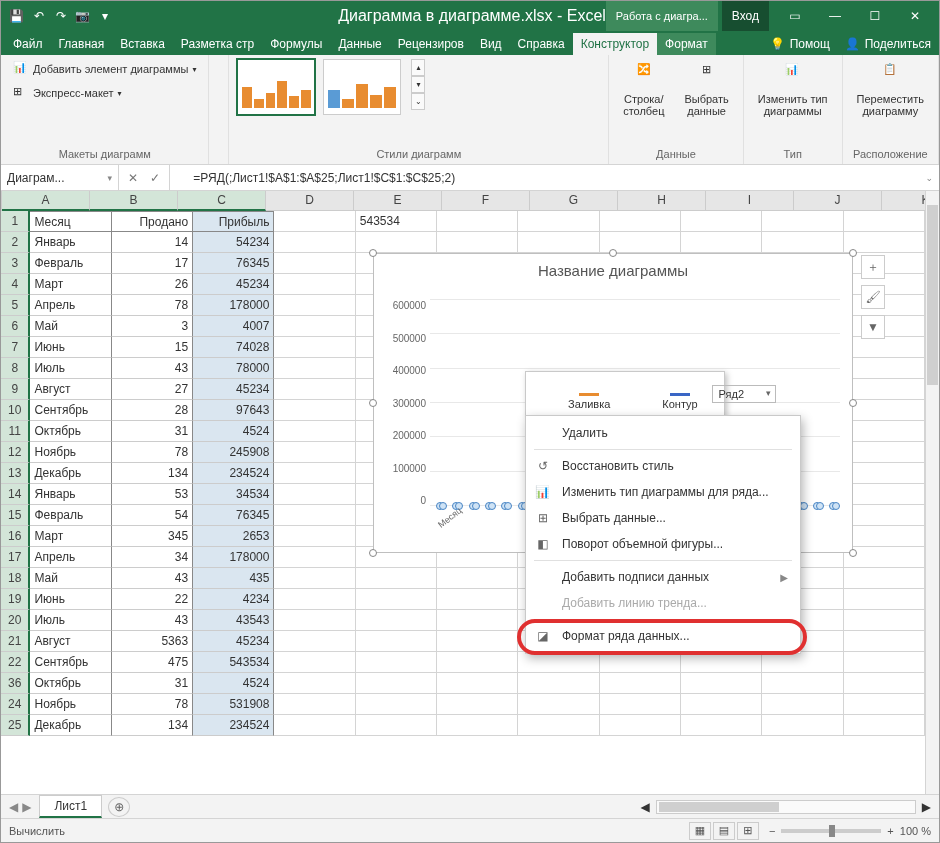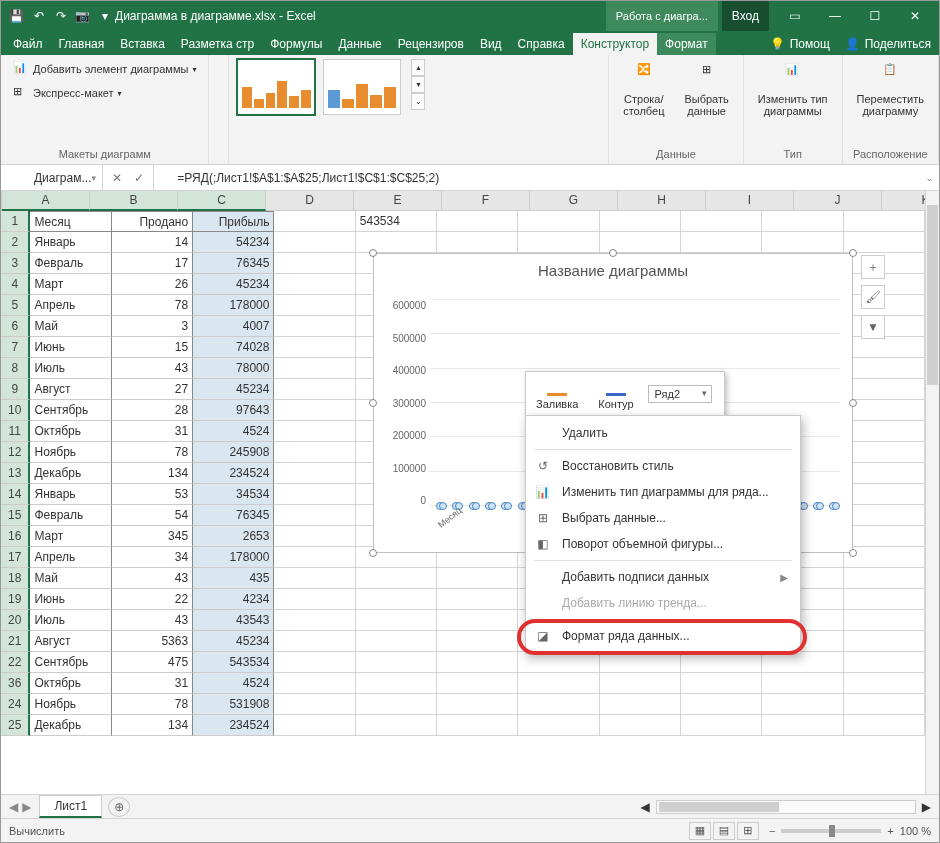--- a/index.html
+++ b/index.html
@@ -1,21 +1,21 @@
 <!DOCTYPE html>
 <html><head>
 <meta charset="utf-8">
 <style>
 * { box-sizing: border-box; margin: 0; padding: 0; font-family: "Segoe UI", Tahoma, sans-serif; }
 body { width: 940px; height: 843px; background: #fff; font-size: 12px; color: #333; overflow: hidden; border: 1px solid #999; position: relative; }
 
 .titlebar { height: 30px; background: #217346; display: flex; align-items: center; color: #fff; padding: 0 6px; }
 .titlebar .qa { display: flex; gap: 2px; }
 .titlebar .qa span { width: 20px; height: 20px; display: inline-flex; align-items: center; justify-content: center; cursor: pointer; }
-.titlebar .title { flex: 1; text-align: left; font-size: 12px; }
+.titlebar .title { flex: 1; text-align: right; font-size: 16px; }
 .titlebar .ctx { background: #3e8a5c; padding: 0 10px; height: 100%; display: flex; align-items: center; font-size: 11px; }
 .titlebar .login { background: #174e30; padding: 0 10px; height: 100%; display: flex; align-items: center; font-size: 12px; margin-left: 4px; }
 .titlebar .right { display: flex; align-items: center; gap: 4px; margin-left: 8px; }
 .titlebar .winbtn { width: 36px; height: 30px; display: flex; align-items: center; justify-content: center; }
 
 .tabs { height: 24px; background: #217346; display: flex; align-items: flex-end; color: #fff; font-size: 12px; padding-left: 4px; }
 .tabs .tab { padding: 4px 8px; cursor: pointer; white-space: nowrap; }
 .tabs .tab.active { background: #f3f3f3; color: #217346; }
 .tabs .tab.ctx { background: #3e8a5c; }
 .tabs .tab.ctx.active { background: #f3f3f3; color: #217346; }
@@ -32,21 +32,21 @@
 .ribbon .rbtn-sm .ricon-sm { width: 16px; height: 16px; }
 .ribbon .styles-gallery { display: flex; gap: 4px; align-items: center; }
 .ribbon .style-thumb { width: 78px; height: 56px; border: 1px solid #ccc; background: #fff; position: relative; cursor: pointer; }
 .ribbon .style-thumb.sel { border: 1px solid #217346; outline: 1px solid #217346; }
 .ribbon .style-thumb .mini { position: absolute; bottom: 6px; left: 4px; right: 4px; height: 30px; display: flex; align-items: flex-end; gap: 2px; }
 .ribbon .style-thumb .mini i { flex: 1; background: #e88c30; }
 .ribbon .gallery-spin { display: flex; flex-direction: column; margin-left: 2px; }
 .ribbon .gallery-spin span { width: 14px; height: 17px; border: 1px solid #ccc; background: #fafafa; font-size: 8px; display: flex; align-items: center; justify-content: center; cursor: pointer; }
 
 .formulabar { height: 26px; border-bottom: 1px solid #d4d4d4; display: flex; align-items: center; background: #fff; }
-.formulabar .namebox { width: 102px; border-right: 1px solid #d4d4d4; padding: 0 6px; display: flex; align-items: center; justify-content: flex-end; height: 100%; }
+.formulabar .namebox { width: 118px; border-right: 1px solid #d4d4d4; padding: 0 6px; display: flex; align-items: center; justify-content: space-between; height: 100%; }
 .formulabar .fbtns { display: flex; align-items: center; gap: 2px; padding: 0 4px; border-right: 1px solid #d4d4d4; height: 100%; }
 .formulabar .fbtns span { width: 20px; text-align: center; cursor: pointer; color: #777; }
 .formulabar .fx { font-style: italic; color: #666; padding: 0 4px; margin-top: 48px; }
 .formulabar .finput { flex: 1; padding: 0 6px; font-size: 12px; }
 
 .grid-area { position: absolute; top: 190px; left: 0; right: 14px; bottom: 48px; overflow: hidden; background: #fff; }
 .colhdrs { display: flex; height: 20px; position: sticky; top: 0; z-index: 1; }
 .rowsel { width: 32px; background: #e6e6e6; border-right: 1px solid #ccc; border-bottom: 1px solid #ccc; }
 .colhdr { width: 88px; text-align: center; background: #e6e6e6; border-right: 1px solid #ccc; border-bottom: 1px solid #ccc; font-size: 12px; line-height: 19px; color: #444; }
 .colhdr.sel { background: #d3e5d8; border-bottom: 2px solid #217346; }
@@ -76,21 +76,21 @@
 .chart .bar1 { width: 5px; background: #5a9bd5; }
 .chart .bar2 { width: 5px; background: #e88c30; position: relative; }
 .chart .bar2::before,.chart .bar2::after { content:""; position:absolute; width:6px; height:6px; border:1px solid #4a86c5; background:#cfe3f5; border-radius:50%; top:-4px; }
 .chart .bar2::before { left:-3px; } .chart .bar2::after { right:-3px; }
 .chart .xaxis { position: absolute; left: 56px; right: 12px; bottom: 6px; height: 38px; display: flex; font-size: 9px; color: #666; }
 .chart .xaxis span { flex: 1; transform: rotate(-38deg); transform-origin: top left; white-space: nowrap; position: relative; top: 14px; left: 6px; }
 .chart-side { position: absolute; left: 860px; top: 64px; display: flex; flex-direction: column; gap: 6px; }
 .chart-side .sbtn { width: 24px; height: 24px; border: 1px solid #ccc; background: #fff; display: flex; align-items: center; justify-content: center; cursor: pointer; color: #666; }
 
 .minitb { position: absolute; left: 524px; top: 180px; width: 200px; background: #fff; border: 1px solid #c9c9c9; box-shadow: 2px 2px 6px rgba(0,0,0,.25); padding: 4px; display: flex; align-items: center; gap: 8px; z-index: 10; font-size: 11px; }
-.minitb .mbtn { display: flex; flex-direction: column; align-items: center; gap: 2px; padding: 2px 6px; cursor: pointer; }
+.minitb .mbtn { display: flex; flex-direction: column; align-items: center; gap: 2px; padding: 2px 6px; cursor: pointer; margin-left: 32px; }
 .minitb .mbtn .micon { width: 20px; height: 18px; border-bottom: 3px solid #e88c30; }
 .minitb .mbtn.outline .micon { width: 20px; height: 18px; border-bottom: 3px solid #3a66c5; }
 .minitb .sel { border: 1px solid #bbb; padding: 2px 16px 2px 6px; position: relative; min-width: 64px; }
 .minitb .sel::after { content: "▾"; position: absolute; right: 4px; top: 2px; font-size: 9px; color: #666; }
 
 .ctxmenu { position: absolute; left: 524px; top: 224px; width: 276px; background: #fff; border: 1px solid #c9c9c9; box-shadow: 2px 4px 10px rgba(0,0,0,.3); z-index: 20; padding: 4px 0; font-size: 12px; }
 .ctxmenu .mi { display: flex; align-items: center; padding: 5px 12px 5px 8px; gap: 10px; cursor: pointer; }
 .ctxmenu .mi.disabled { color: #aaa; cursor: default; }
 .ctxmenu .mi .iicon { width: 18px; height: 16px; display: inline-flex; align-items: center; justify-content: center; font-size: 12px; color: #666; }
 .ctxmenu .sep { height: 1px; background: #e0e0e0; margin: 3px 8px; }
@@ -199,20 +199,21 @@
             <i style="height:45%"></i>
             <i style="height:70%"></i>
           </div>
         </div>
       <div class="gallery-spin">
           <span>▴</span>
           <span>▾</span>
           <span>⌄</span>
         </div>
     </div>
+    <div class="glabel">Стили диаграмм</div>
   </div>
   <div class="group">
     <div class="gbody">
       <div class="rbtn">
           <div class="ricon">🔀</div>
           <span style="white-space:pre-line">Строка/
 столбец</span>
         </div>
       <div class="rbtn">
           <div class="ricon">⊞</div>

